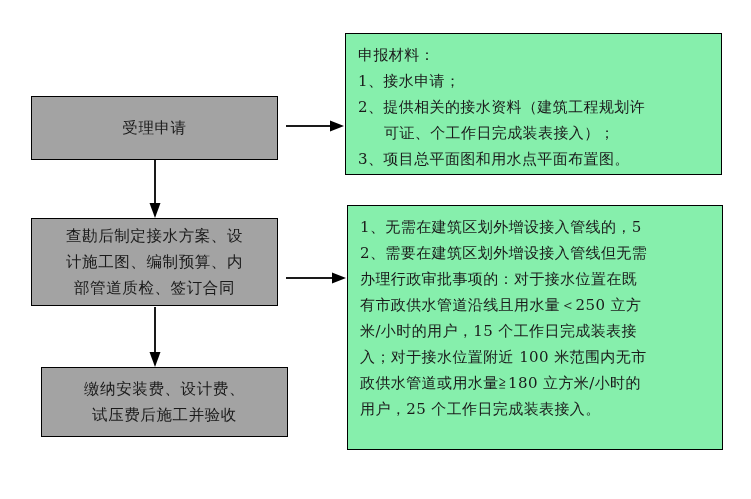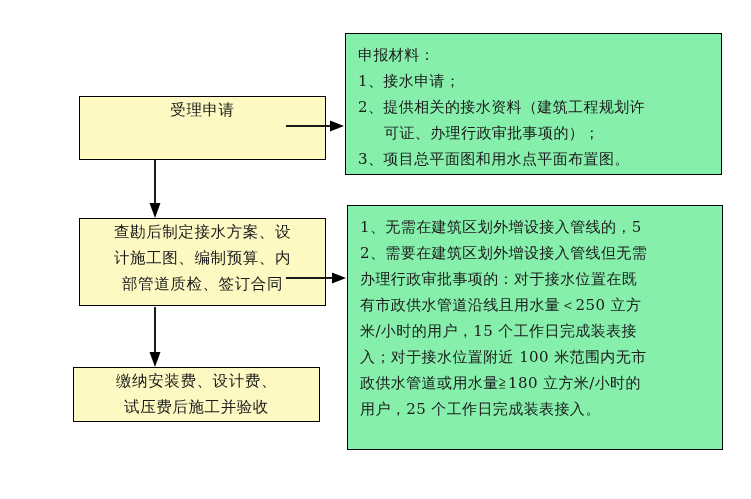--- a/index.html
+++ b/index.html
@@ -13,25 +13,24 @@
     height: 499px;
     background: #ffffff;
     overflow: hidden;
     font-family: "DejaVu Serif", "Liberation Serif", serif;
     color: #1a1a1a;
   }
   .node {
     position: absolute;
     box-sizing: border-box;
     border: 1.4px solid #000000;
-    background: #fef9c3;
+    background: #a3a3a3;
     display: flex;
-    align-items: flex-start;
+    align-items: center;
     justify-content: center;
-    margin-left: 48px;
   }
   .node-text {
     text-align: center;
     font-size: 15.5px;
     line-height: 26px;
     letter-spacing: 0.6px;
     white-space: pre-line;
     padding: 0 8px;
   }
   .note {
@@ -72,30 +71,30 @@
   <div class="node" style="left:31px; top:96px; width:247px; height:64px;">
     <div class="node-text">受理申请</div>
   </div>
 
   <div class="node" style="left:31px; top:218px; width:247px; height:88px;">
     <div class="node-text">查勘后制定接水方案、设
 计施工图、编制预算、内
 部管道质检、签订合同</div>
   </div>
 
-  <div class="node" style="left:25px; top:367px; width:247px; height:55px;">
+  <div class="node" style="left:41px; top:367px; width:247px; height:70px;">
     <div class="node-text">缴纳安装费、设计费、
 试压费后施工并验收</div>
   </div>
 
   <div class="note" style="left:345px; top:33px; width:377px; height:142px;">
     <div class="note-line">申报材料：</div>
     <div class="note-line">1、接水申请；</div>
     <div class="note-line">2、提供相关的接水资料（建筑工程规划许</div>
-    <div class="note-line indent">可证、办理行政审批事项的）；</div>
+    <div class="note-line indent">可证、个工作日完成装表接入）；</div>
     <div class="note-line">3、项目总平面图和用水点平面布置图。</div>
   </div>
 
   <div class="note" style="left:347px; top:205px; width:376px; height:245px;">
     <div class="note-line">1、无需在建筑区划外增设接入管线的，5</div>
     <div class="note-line">2、需要在建筑区划外增设接入管线但无需</div>
     <div class="note-line">办理行政审批事项的：对于接水位置在既</div>
     <div class="note-line">有市政供水管道沿线且用水量＜250 立方</div>
     <div class="note-line">米/小时的用户，15 个工作日完成装表接</div>
     <div class="note-line">入；对于接水位置附近 100 米范围内无市</div>

